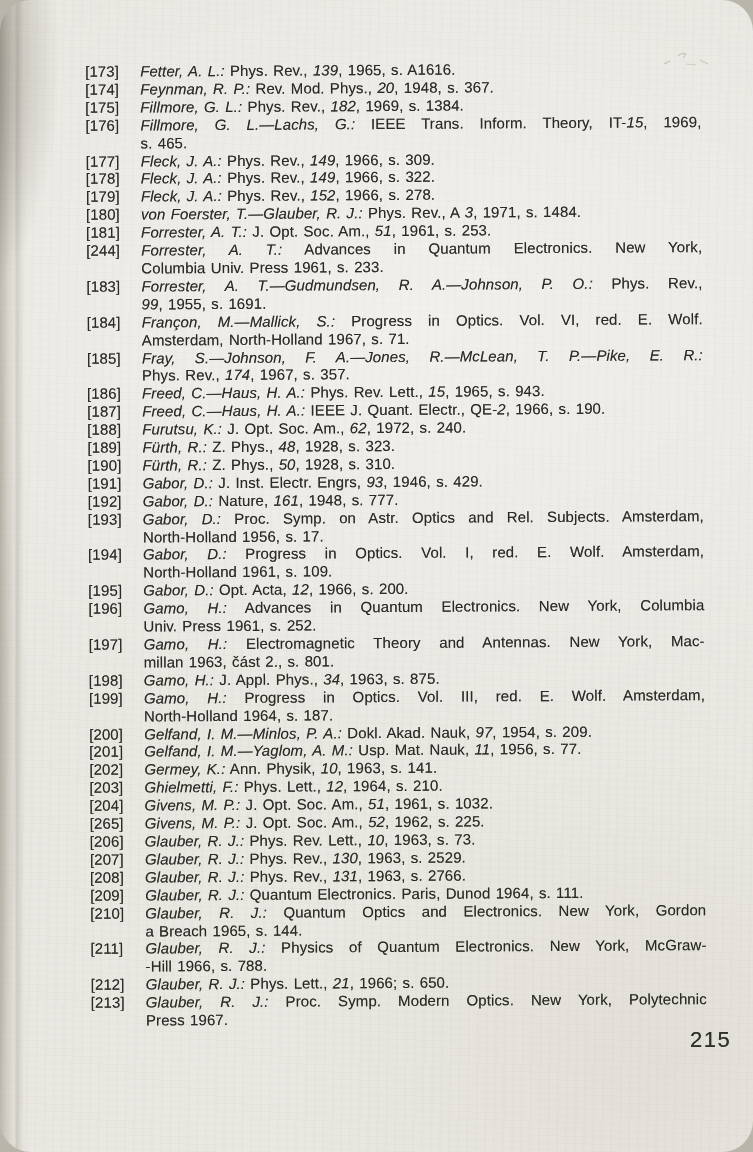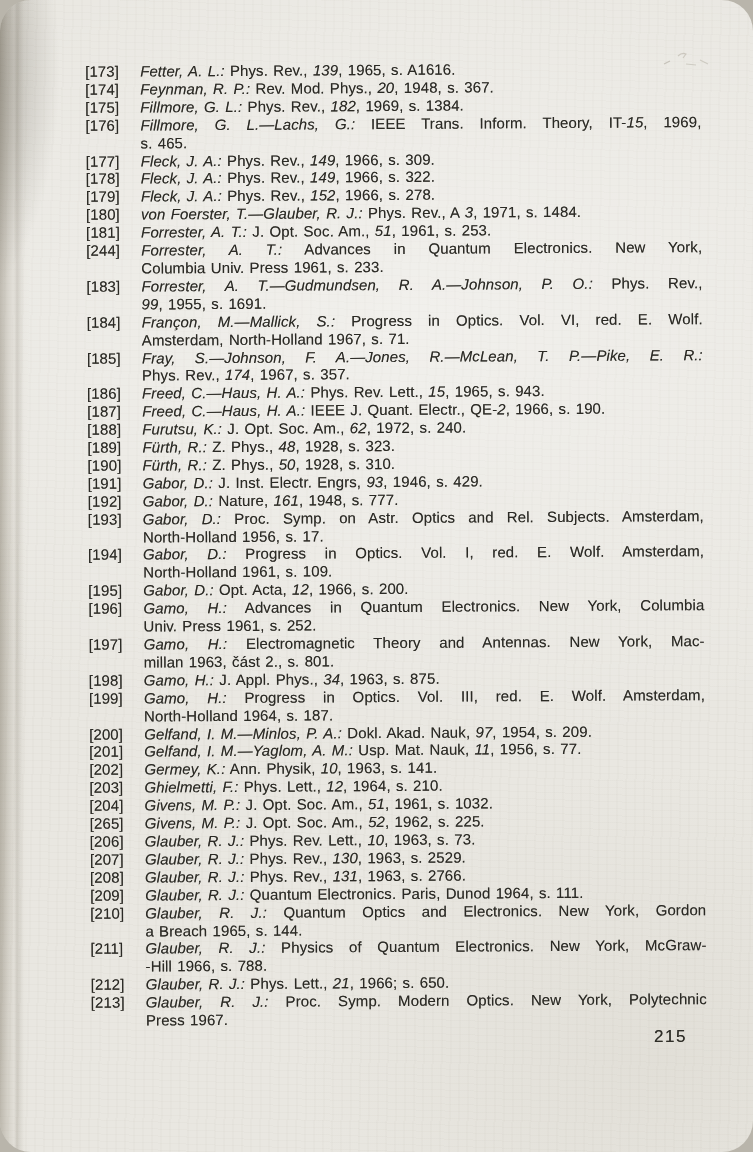--- a/index.html
+++ b/index.html
@@ -59,23 +59,23 @@
   .ref-line {
     line-height: 17.9px;
   }
   .ref-line.just {
     text-align: justify;
     text-align-last: justify;
   }
   .it { font-style: italic; }
   .page-number {
     position: absolute;
-    left: 654px;
+    left: 690px;
     top: 1027px;
-    font-size: 17px;
+    font-size: 22px;
     letter-spacing: 1.5px;
     color: #2f2e28;
     text-shadow: 0 0 0.5px rgba(47,46,40,0.7);
   }
 </style>
 </head>
 <body>
 
 <div class="scan">
   <div class="edge-shadow"></div>

